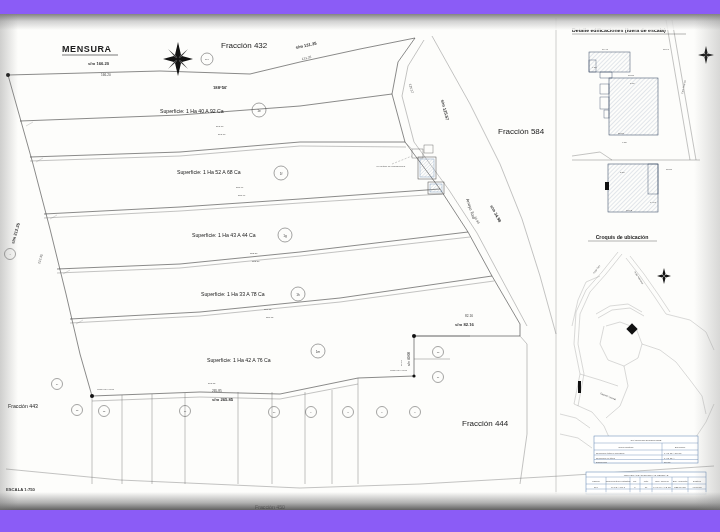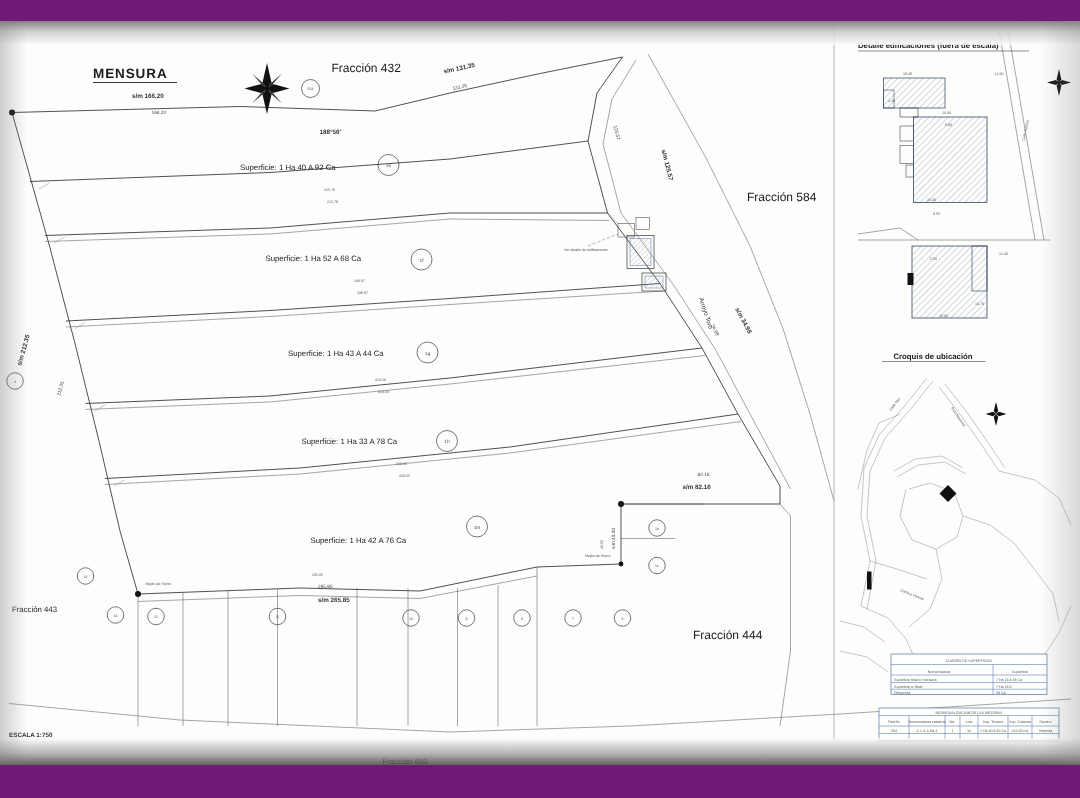--- a/index.html
+++ b/index.html
@@ -1,19 +1,19 @@
 <!DOCTYPE html>
 <html><head>
 <meta charset="utf-8">
 <style>
   * { box-sizing: border-box; margin:0; padding:0; }
   html,body { width:720px; height:532px; overflow:hidden; background:#2b2b2b; }
   body { font-family:"Liberation Sans", sans-serif; }
 
-  #page { position:relative; width:720px; height:532px; background:#701a75; }
+  #page { position:relative; width:720px; height:532px; background:#8b5cf6; }
 
   
   #sheet {
     position:absolute; left:0; top:14px; width:720px; height:496px;
     background:#fdfdfb;
     overflow:hidden;
   }
   
   .curve-top {
     position:absolute; left:0; top:0; width:720px; height:16px;

